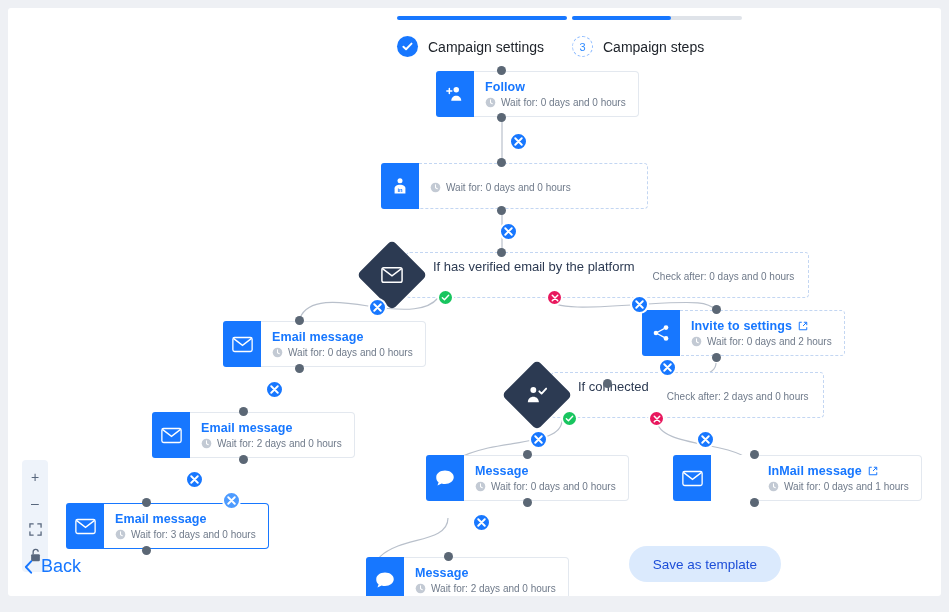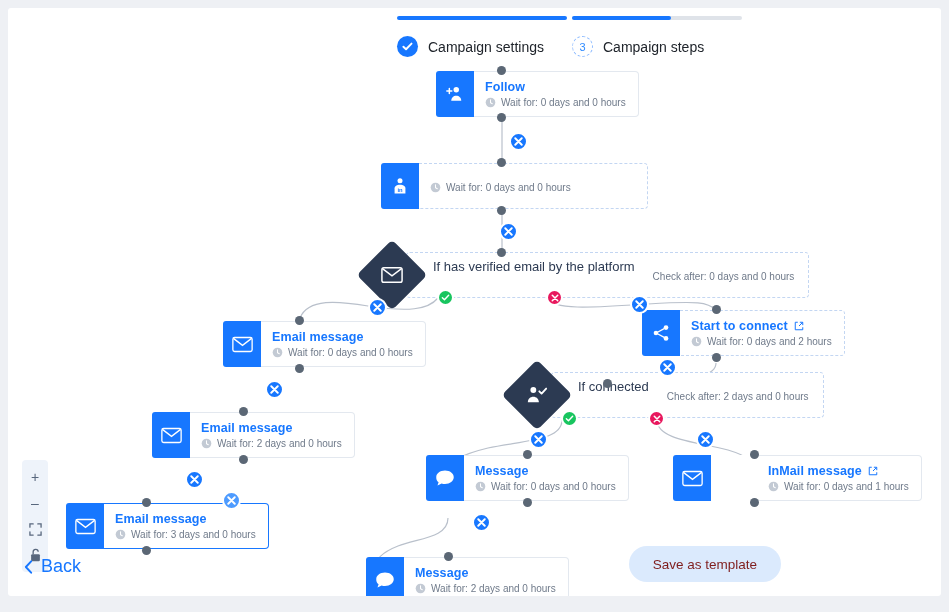--- a/index.html
+++ b/index.html
@@ -117,21 +117,21 @@
   .footer { position: absolute; left: 0; bottom: 0; width: 933px; height: 56px; z-index: 25; }
   .back {
     position: absolute; left: 16px; top: 16px; display: flex; align-items: center; gap: 8px;
     color: #1777ff; font-size: 18px; cursor: pointer;
   }
   .btn {
     position: absolute; top: 6px; height: 36px; border-radius: 18px;
     display: flex; align-items: center; justify-content: center;
     font-size: 13.5px; cursor: pointer; padding: 0 24px;
   }
-  .btn.secondary { right: 160px; background: #dbeafd; color: #7f1d1d; }
+  .btn.secondary { right: 160px; background: #dbeafd; color: #1d4ed8; }
   .btn.primary   { right: 16px;  background: #1777ff; color: #fff; }
 </style>
 </head>
 <body>
 
 <div id="app">
 
   <div class="stepper">
 
 
@@ -305,21 +305,21 @@
       <div class="ico">
         <svg width="20" height="20" viewBox="0 0 24 24" fill="#fff">
           <circle cx="18" cy="5.5" r="2.8"></circle>
             <circle cx="6" cy="12" r="2.8"></circle>
             <circle cx="18" cy="18.5" r="2.8"></circle>
           <path d="M8.3 10.8 L15.8 6.8 M8.3 13.2 L15.8 17.2" stroke="#fff" stroke-width="1.6"></path>
         </svg>
       </div>
       <div class="body">
         <div class="title">
-          <span>Start to connect</span>
+          <span>Invite to settings</span>
           <svg class="ext" viewBox="0 0 12 12" fill="none" stroke="#1777ff" stroke-width="1.2">
               <path d="M4.5 1.5H1.5v9h9v-3"></path>
               <path d="M7 1.5h3.5V5"></path>
               <path d="M10.3 1.7 L6 6"></path>
             </svg>
         </div>
         <div class="sub">
           <svg class="clock" viewBox="0 0 16 16">
               <circle cx="8" cy="8" r="7" fill="#c3cad4"></circle>
               <path d="M8 4v4.3l2.6 1.6" stroke="#fff" stroke-width="1.5" fill="none" stroke-linecap="round"></path>

